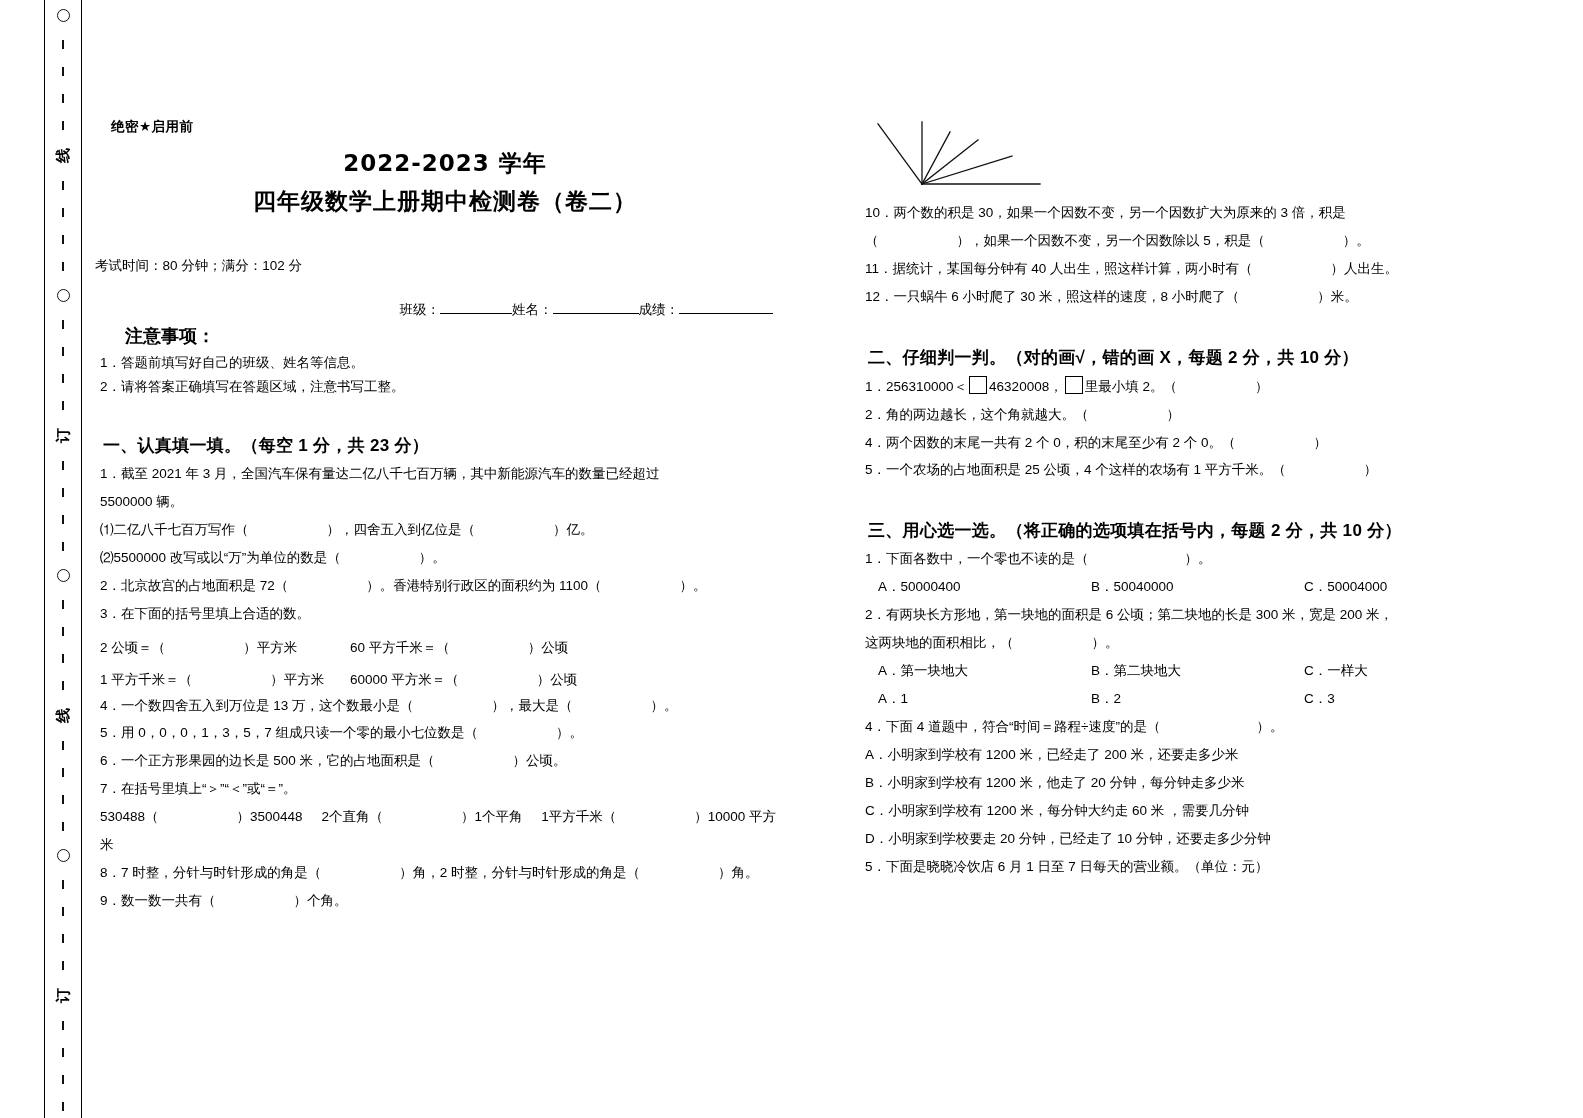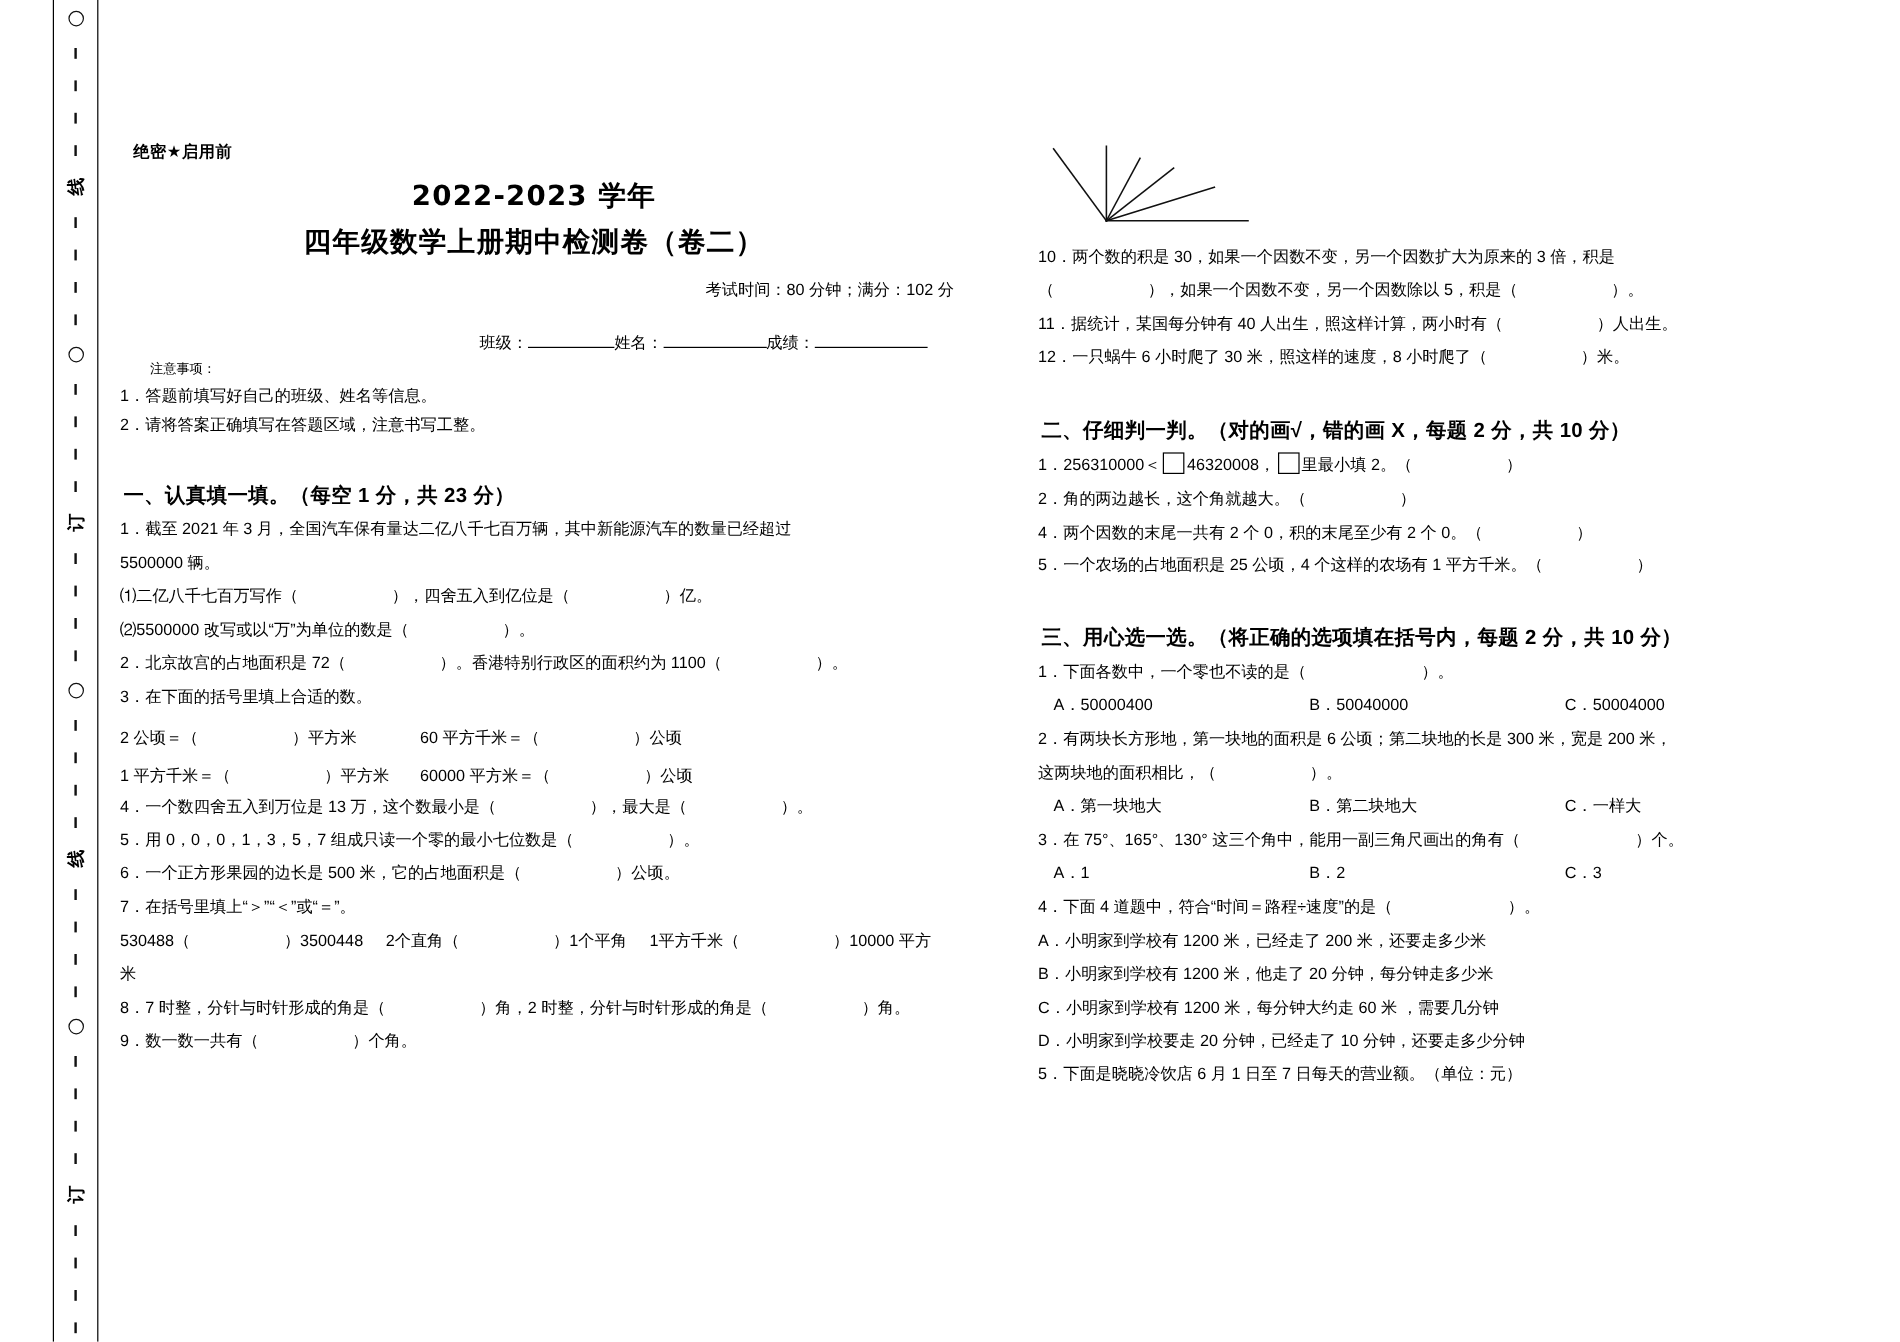--- a/index.html
+++ b/index.html
@@ -100,45 +100,45 @@
   }
   .title-1 {
     font-size: 23px;
     margin: 12px 0 0 0;
   }
   .title-2 {
     font-size: 23px;
     margin: 7px 0 0 0;
   }
   .exam-meta {
-    text-align: right;
-    font-size: 13.5px;
-    margin: 16px 0 0 0;
+    text-align: left;
+    font-size: 13.5px;
+    margin: 40px 0 0 0;
   }
   .idline {
     margin: 26px 0 0 0;
     font-size: 13.5px;
     display: flex;
     justify-content: flex-end;
     padding-right: 22px;
   }
   .idline .fld { white-space: nowrap; }
   .blank-u {
     display: inline-block;
     border-bottom: 1.2px solid #000;
     vertical-align: baseline;
   }
   .bl-70 { width: 72px; }
   .bl-84 { width: 86px; }
   .bl-92 { width: 94px; }
 
   .notice-head {
     margin: 5px 0 0 30px;
-    font-size: 11px;
-    font-weight: 400;
+    font-size: 18px;
+    font-weight: 700;
   }
   .notice-item {
     margin: 6px 0 0 5px;
     font-size: 13.5px;
   }
   .cover-note {
     margin: 36px 0 0 5px;
     font-size: 14.5px;
     font-weight: 700;
     letter-spacing: .3px;
@@ -384,23 +384,20 @@
     <div class="q cont">2．有两块长方形地，第一块地的面积是 6 公顷；第二块地的长是 300 米，宽是 200 米，</div>
     <div class="q cont tight">
       <span>这两块地的面积相比，（</span><span class="pblank"></span><span>）。</span>
     </div>
     <div class="q opts cont">
       <span class="opt opt-a">A．第一块地大</span>
       <span class="opt opt-b">B．第二块地大</span>
       <span class="opt">C．一样大</span>
     </div>
 
-    <div class="q cont">
-      <span>3．在 75°、165°、130° 这三个角中，能用一副三角尺画出的角有（</span><span class="pblank lg"></span><span>）个。</span>
-    </div>
     <div class="q opts cont">
       <span class="opt opt-a">A．1</span>
       <span class="opt opt-b">B．2</span>
       <span class="opt">C．3</span>
     </div>
 
     <div class="q cont">
       <span>4．下面 4 道题中，符合“时间＝路程÷速度”的是（</span><span class="pblank lg"></span><span>）。</span>
     </div>
     <div class="q cont">A．小明家到学校有 1200 米，已经走了 200 米，还要走多少米</div>

